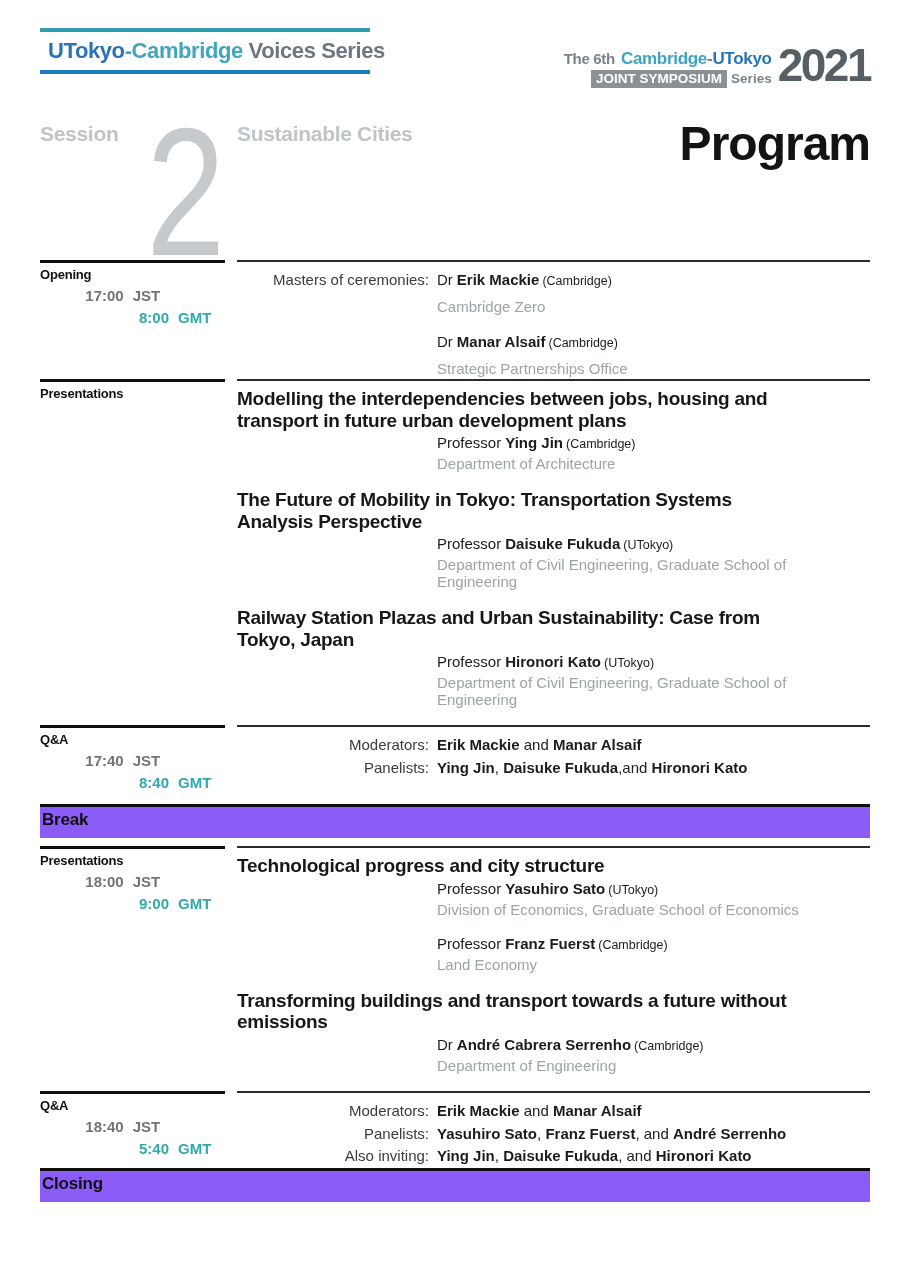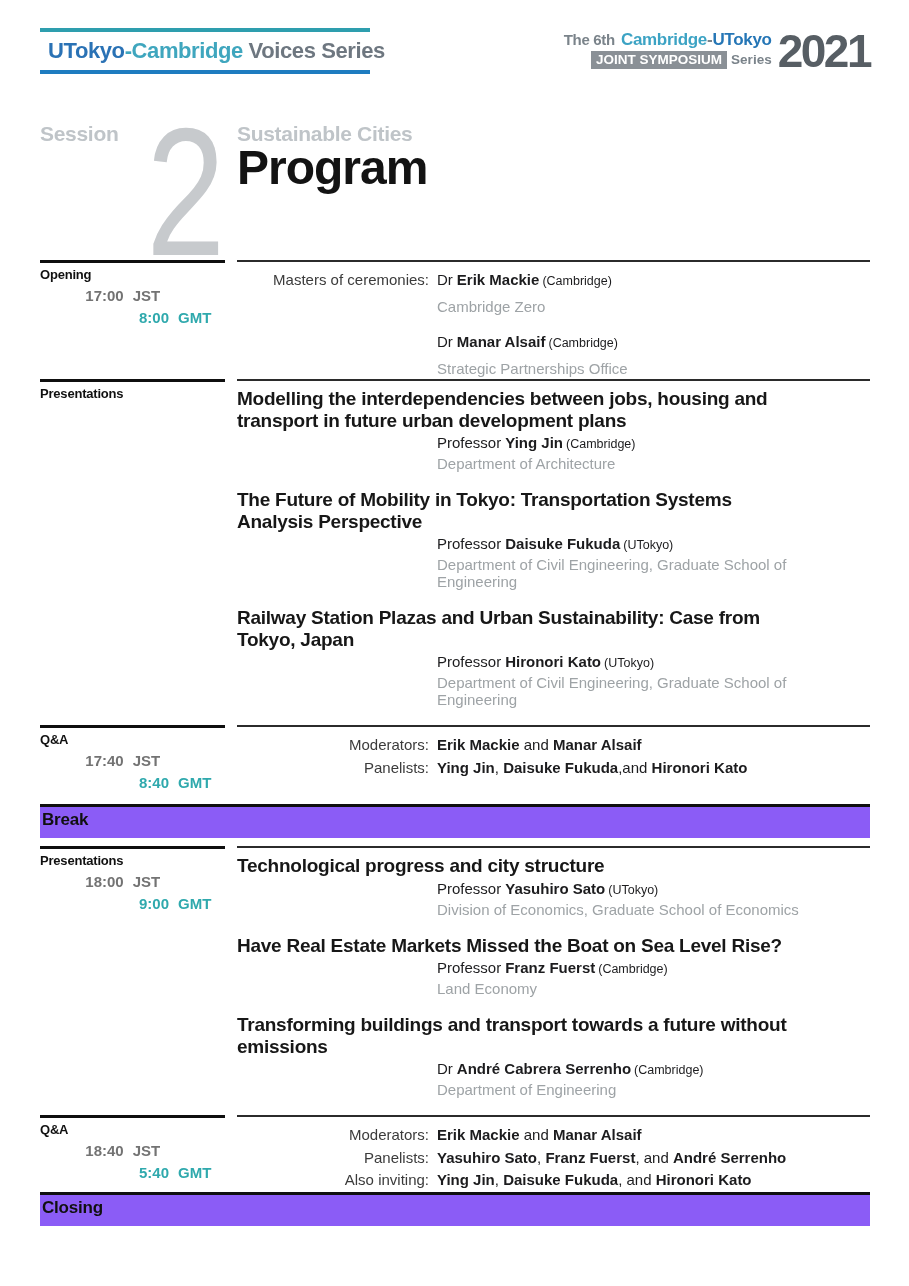--- a/index.html
+++ b/index.html
@@ -16,42 +16,42 @@
     width:330px; box-sizing:border-box;
     border-top:4px solid #2E9EAE; border-bottom:4px solid #1E7CC0;
     padding:6px 0 6px 8px; font-size:22px; font-weight:bold; letter-spacing:-0.4px;
     white-space:nowrap;
   }
   .ll-utokyo { color:#2A72B5; }
   .ll-hy { color:#3FA6BE; }
   .ll-cambridge { color:#3FA6BE; }
   .ll-rest { color:#6E7780; }
 
-  .logo-right { display:flex; align-items:flex-start; margin-top:2px; }
+  .logo-right { display:flex; align-items:flex-end; margin-top:16px; }
   .lr-text { text-align:right; margin-right:6px; }
   .lr-r1 { font-size:17px; font-weight:bold; letter-spacing:-0.3px; white-space:nowrap; }
   .lr-the6th { font-size:15px; color:#7A838A; margin-right:6px; }
   .lr-camb { color:#3CA3C4; }
   .lr-hy { color:#7A838A; }
   .lr-utok { color:#2576B6; }
   .lr-r2 { margin-top:2px; font-size:13.5px; font-weight:bold; white-space:nowrap; }
   .lr-badge { background:#8A9096; color:#fff; padding:1px 5px 2px; }
   .lr-series { color:#7A838A; margin-left:4px; }
   .lr-year { font-size:46px; font-weight:bold; color:#575E64; letter-spacing:-2.5px; line-height:42px; }
 
   
   .session { display:flex; column-gap:12px; margin-top:30px; height:150px; }
   .sess-left { width:185px; flex:none; position:relative; }
   .sess-label { font-size:21px; font-weight:bold; color:#BFC4C8; letter-spacing:-0.3px; padding-top:12px; }
   .sess-num {
     position:absolute; right:0; bottom:-6px;
     font-size:182px; line-height:148px; font-weight:200; color:#C7CACD;
     transform:scaleX(0.78); transform-origin:bottom right;
   }
-  .sess-right { flex:1; display:flex; flex-direction:column; justify-content:flex-start; padding-top:12px; }
+  .sess-right { flex:1; display:flex; flex-direction:row; justify-content:space-between; padding-top:12px; }
   .sess-topic { font-size:21px; font-weight:bold; color:#BFC4C8; letter-spacing:-0.3px; }
   .page-title { font-size:48px; font-weight:bold; color:#131313; letter-spacing:-1px; line-height:44px; margin-bottom:4px; }
 
   
   .sec { display:flex; column-gap:12px; }
   .sec-l { width:185px; flex:none; border-top:3px solid #0F0F0F; padding-top:4px; box-sizing:border-box; }
   .sec-r { flex:1; border-top:2px solid #2B2B2B; padding-top:7px; box-sizing:border-box; }
   .sec-h { font-size:13px; font-weight:bold; letter-spacing:-0.2px; color:#101010; }
 
   .times { margin-top:3px; padding-right:7px; }
@@ -251,21 +251,20 @@
         <div class="talk-title">Technological progress and city structure</div>
         <div class="talk-meta">
           <div class="pline">
             <span class="pfx">Professor</span><span class="pname">Yasuhiro Sato</span><span class="affil">(UTokyo)</span>
           </div>
           <div class="org">Division of Economics, Graduate School of Economics</div>
         </div>
       </div>
 
       <div class="talk">
-        <div class="talk-title">Have Real Estate Markets Missed the Boat on Sea Level Rise?</div>
         <div class="talk-meta">
           <div class="pline">
             <span class="pfx">Professor</span><span class="pname">Franz Fuerst</span><span class="affil">(Cambridge)</span>
           </div>
           <div class="org">Land Economy</div>
         </div>
       </div>
 
       <div class="talk">
         <div class="talk-title">Transforming buildings and transport towards a future without

